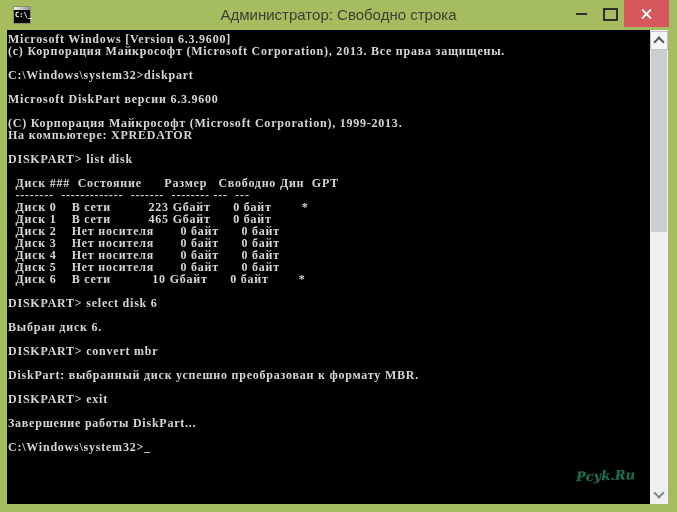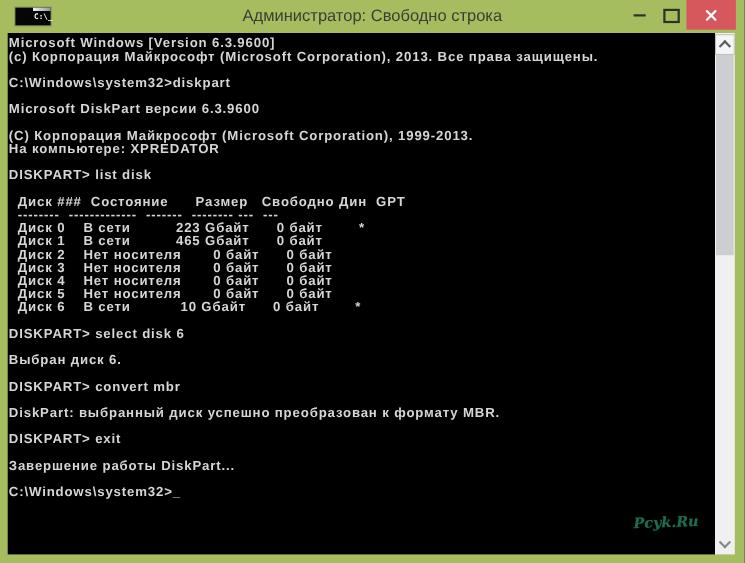--- a/index.html
+++ b/index.html
@@ -3,39 +3,39 @@
 <meta charset="utf-8">
 <style>
   html,body{margin:0;padding:0;background:#555;}
   .window{position:relative;width:677px;height:512px;background:#a6bd5f;overflow:hidden;
           font-family:"Liberation Sans",sans-serif;}
   
   .titlebar{position:absolute;left:0;top:0;width:677px;height:30px;}
   .title{position:absolute;left:0;right:0;top:0;height:30px;line-height:30px;text-align:center;
          font-size:15px;color:#3b3e35;}
   .app-icon{position:absolute;left:14px;top:7px;width:16px;height:16px;background:#050505;
-            box-shadow:0 0 0 1px #87935e;padding-left:16px;}
+            box-shadow:0 0 0 1px #87935e;}
   .icon-strip{height:3px;background:linear-gradient(90deg,#f2f2f2,#8d949b);}
   .icon-text{color:#fff;font-family:"DejaVu Sans Mono",monospace;font-weight:bold;
              font-size:7px;line-height:10px;padding-left:1px;letter-spacing:0;}
   .btn{position:absolute;top:0;}
   .btn-min{left:566px;width:30px;height:27px;}
   .glyph-min{position:absolute;left:10px;top:13px;width:11px;height:2px;background:#2e3129;}
   .btn-max{left:596px;width:28px;height:27px;}
   .glyph-max{position:absolute;left:7px;top:8px;width:11px;height:9px;border:2px solid #2e3129;}
   .btn-close{left:624px;width:45px;height:27px;background:#d6585c;}
   .glyph-x{position:absolute;left:16px;top:7px;width:13px;height:13px;}
   .xbar{position:absolute;left:0;top:5.5px;width:13px;height:2px;background:#fdfdfd;border-radius:1px;}
   .xbar.a{transform:rotate(45deg);}
   .xbar.b{transform:rotate(-45deg);}
   
   .screen{position:absolute;left:7px;top:30px;width:643px;height:474px;margin:0;
           box-sizing:border-box;background:#000;overflow:hidden;white-space:pre;
           padding:3px 0 0 1px;
-          font-family:Liberation Sans, sans-serif;
+          font-family:Liberation Serif, serif;
           font-weight:bold;font-size:12px;line-height:12px;letter-spacing:0.77px;
           color:#d6d6d6;}
   .watermark{position:absolute;left:576px;top:468px;width:70px;
              font-family:"DejaVu Serif",serif;font-style:italic;font-weight:bold;
              font-size:13px;color:#1e6b52;text-shadow:0 0 1px #11402f;transform:rotate(-2deg);}
   
   .scrollbar{position:absolute;left:650px;top:30px;width:18px;height:474px;background:#f0f0f0;}
   .sb-up{position:absolute;left:0;top:1px;width:16px;height:17px;background:#f5f5f5;
          border:1px solid #c2c2c2;}
   .sb-thumb{position:absolute;left:1px;top:20px;width:16px;height:182px;background:#cdced2;}

